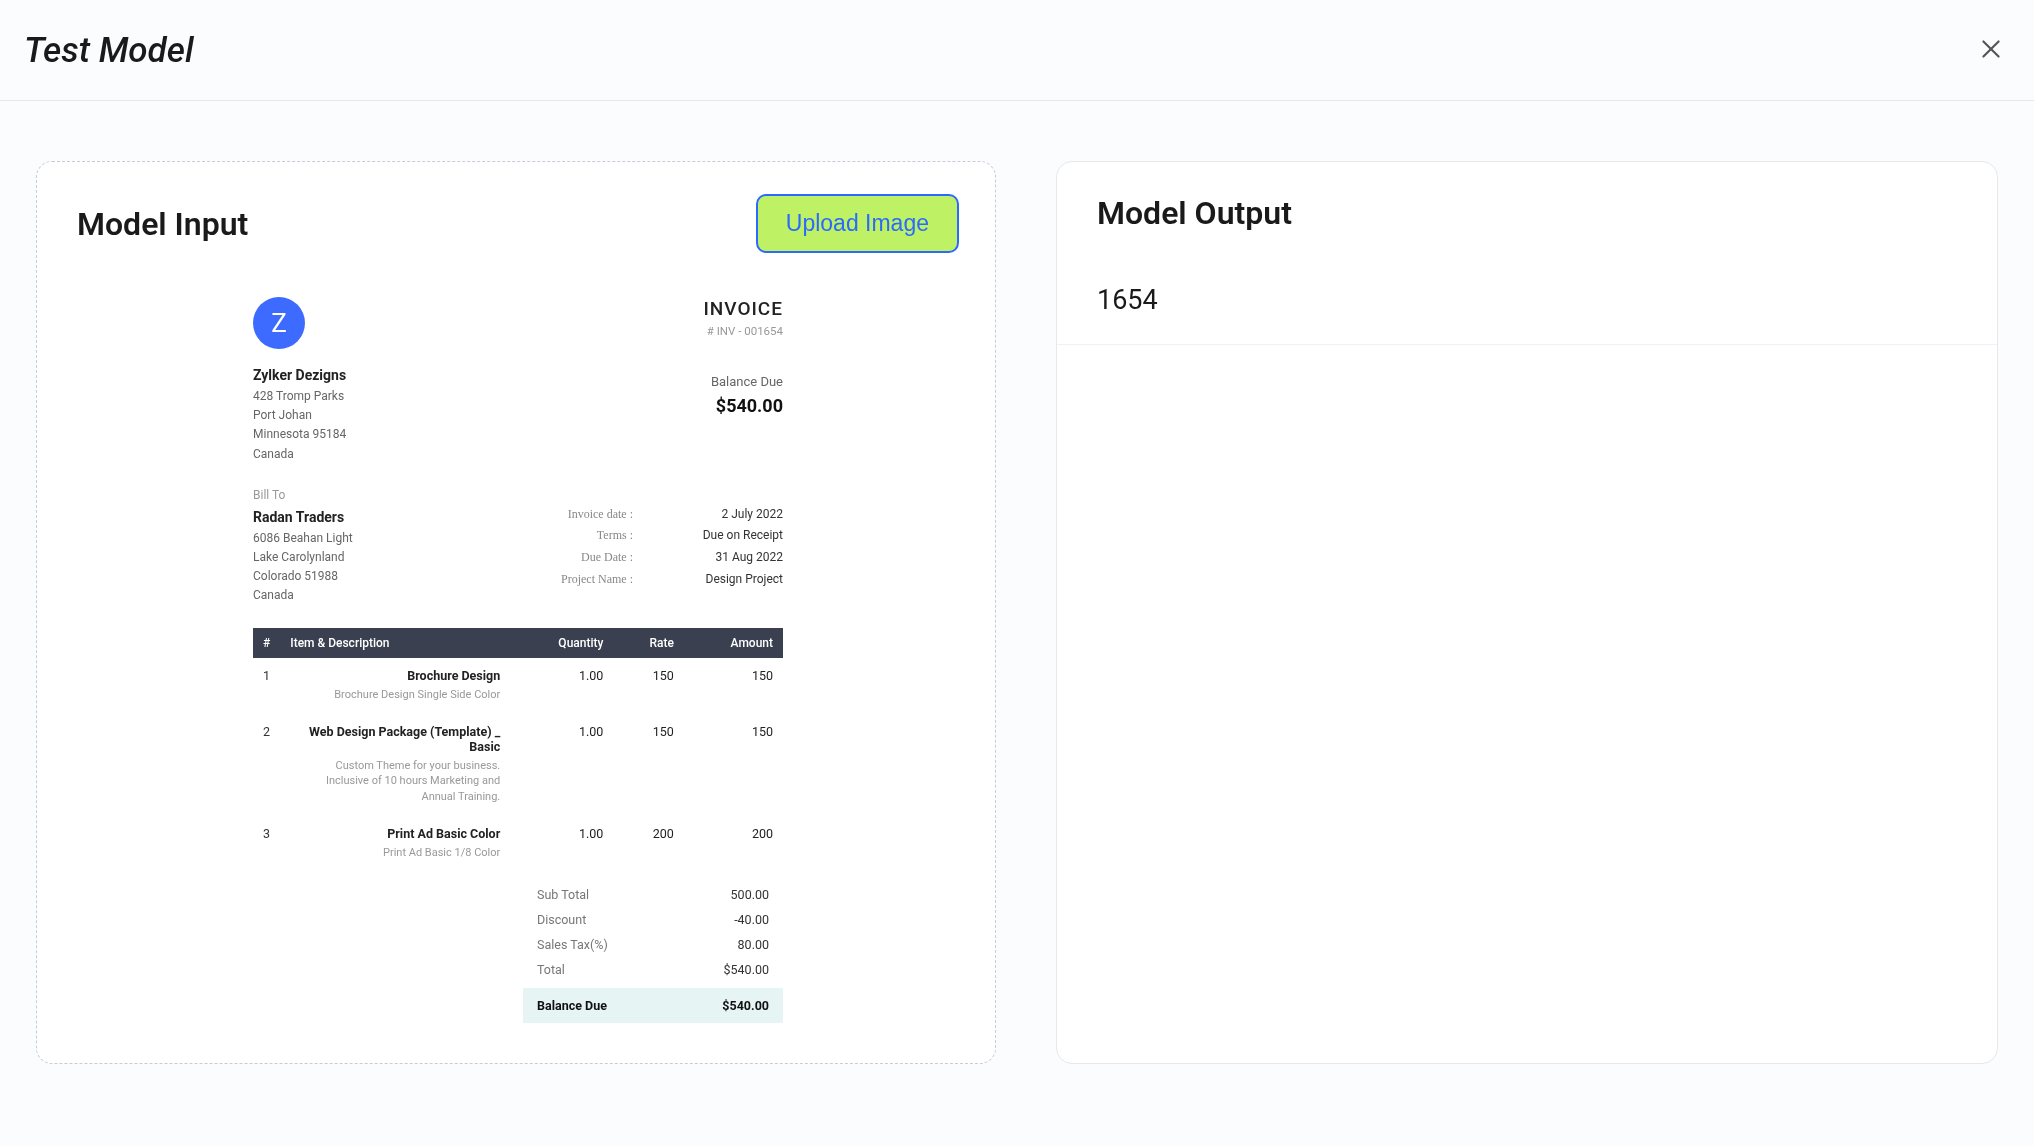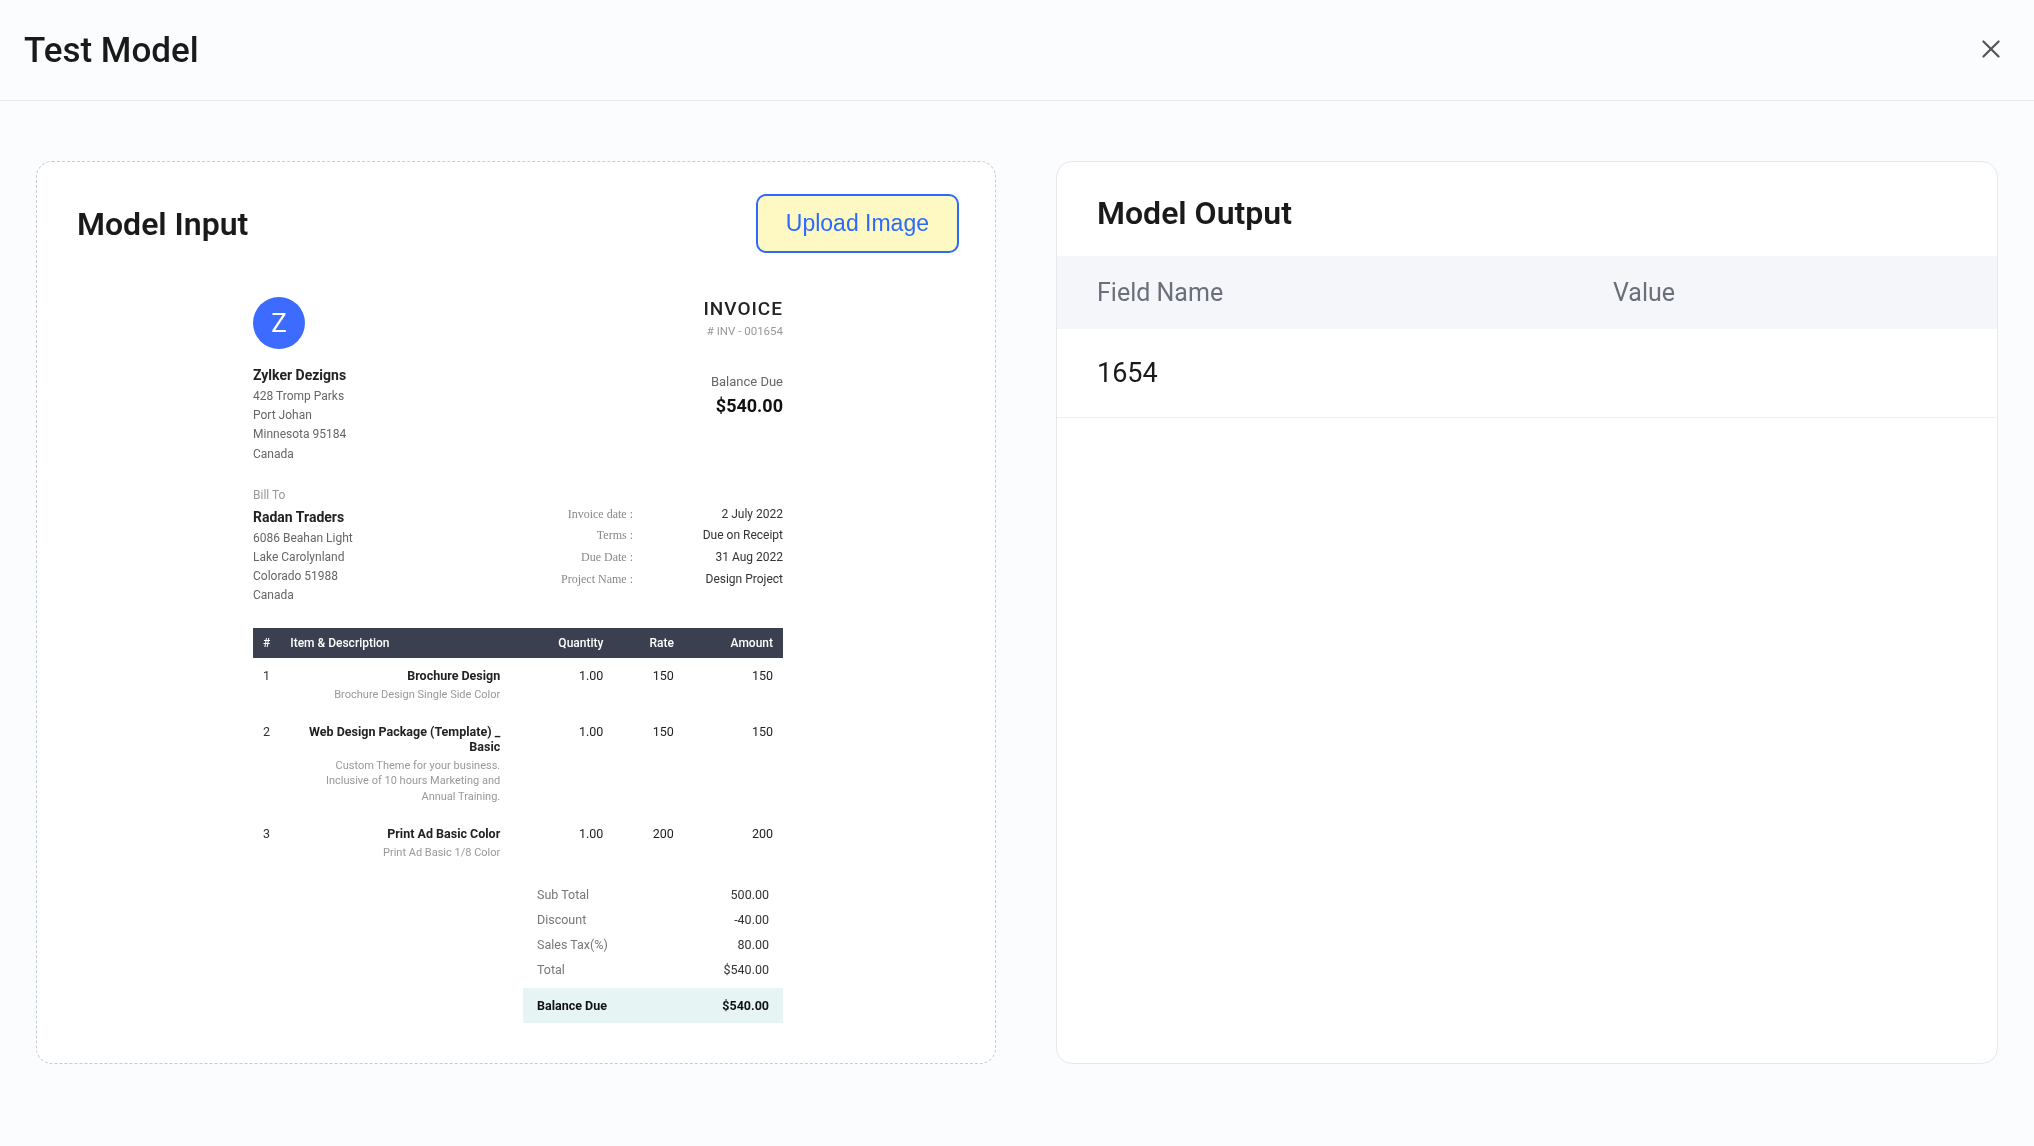--- a/index.html
+++ b/index.html
@@ -16,20 +16,21 @@
     justify-content: space-between;
     align-items: center;
     padding: 26px 24px;
     border-bottom: 1px solid #e6e8ec;
     background: #fbfcfe;
   }
   .header-title {
     font-size: 35px;
     font-weight: 500;
     color: #1a1a1a;
+    font-style: italic;
   }
   .close-btn {
     font-size: 36px;
     color: #666;
     cursor: pointer;
     padding: 6px;
     line-height: 1;
   }
   .content {
     display: flex;
@@ -56,21 +57,21 @@
     align-items: center;
   }
   .panel-title {
     font-size: 32px;
     font-weight: 600;
     color: #1a1a1a;
   }
   .upload-btn {
     border: 2px solid #2b69ff;
     color: #2b69ff;
-    background: #fef9c3;
+    background: #bef264;
     border-radius: 10px;
     padding: 14px 28px;
     font-size: 23px;
     font-weight: 500;
     cursor: pointer;
   }
   .output-head {
     padding: 32px 40px 24px 40px;
   }
   .output-table-header {
@@ -371,22 +372,18 @@
           <div>$540.00</div>
         </div>
       </div>
     </div>
   </div>
 
   <div class="panel-right">
     <div class="output-head">
       <div class="panel-title">Model Output</div>
     </div>
-    <div class="output-table-header">
-      <div class="col-field">Field Name</div>
-      <div class="col-value">Value</div>
-    </div>
     <div class="output-row">
       <div class="col-value">1654</div>
     </div>
   </div>
 
 </div>
 
 </body></html>

